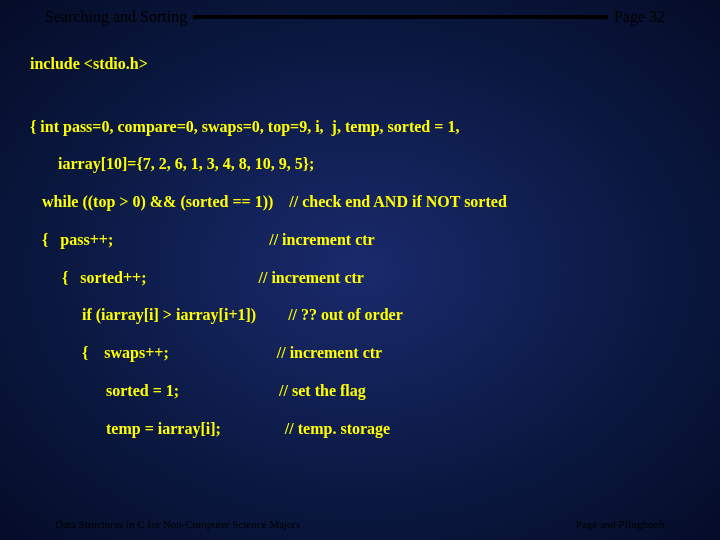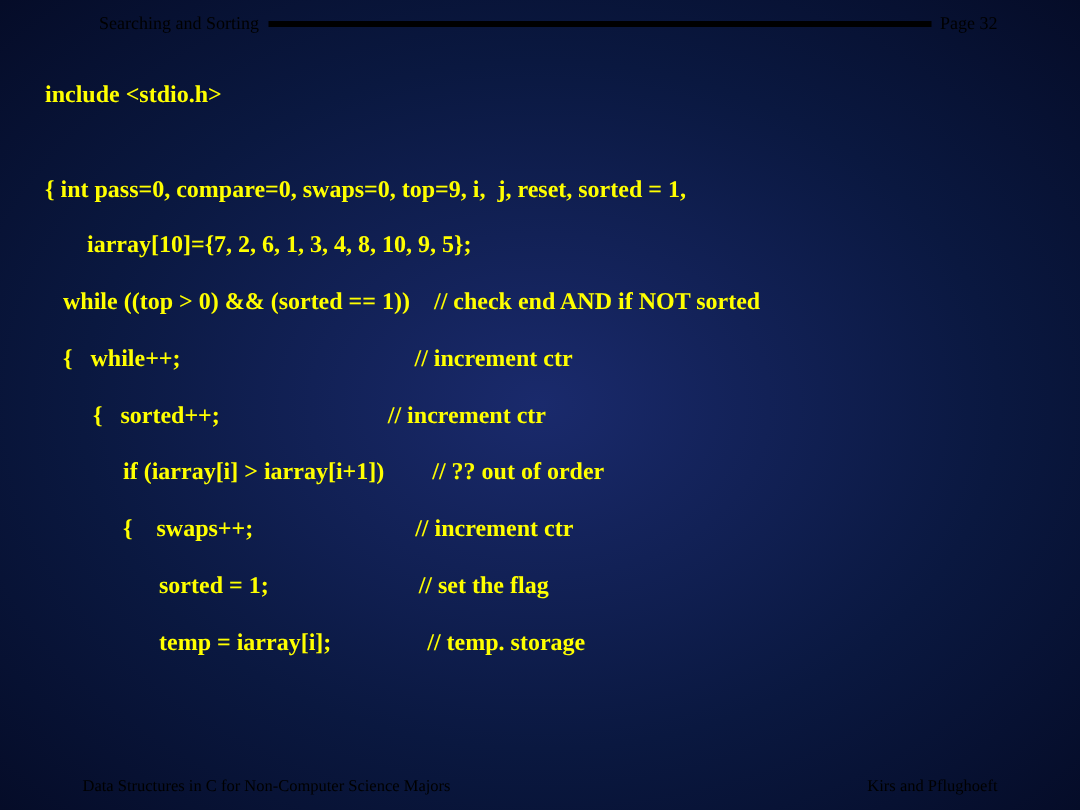--- a/index.html
+++ b/index.html
@@ -6,25 +6,25 @@
   html, body { width: 720px; height: 540px; overflow: hidden; }
   body {
     background: radial-gradient(ellipse at center, #1a2a6c 0%, #0a1840 60%, #050c28 100%);
     font-family: "Times New Roman", Times, serif;
     color: #ffff00;
     position: relative;
   }
   .header {
     position: absolute;
     top: 8px;
-    left: 66px;
+    left: 45px;
     right: 55px;
     display: flex;
     align-items: center;
-    font-size: 12px;
+    font-size: 16px;
     color: #000;
   }
   .header-title { white-space: nowrap; padding-right: 6px; }
   .header-rule { flex: 1; height: 4px; background: #000; }
   .header-page { white-space: nowrap; padding-left: 6px; }
   .content {
     position: absolute;
     top: 36px;
     left: 30px;
     right: 20px;
@@ -50,37 +50,37 @@
 
 <div class="header">
   <span class="header-title">Searching and Sorting</span>
   <div class="header-rule"></div>
   <span class="header-page">Page 32</span>
 </div>
 
 <div class="content">
 <div>include &lt;stdio.h&gt;</div>
 <div style="height:6px"></div>
-<div>{ int pass=0, compare=0, swaps=0, top=9, i,  j, reset, sorted = 1,</div>
+<div>{ int pass=0, compare=0, swaps=0, top=9, i,  j, temp, sorted = 1,</div>
 <div>       iarray[10]={7, 2, 6, 1, 3, 4, 8, 10, 9, 5};</div>
 <div>   while ((top &gt; 0) &amp;&amp; (sorted == 1))    // check end AND if NOT sorted</div>
-<div>   {   while++;                                       // increment ctr</div>
+<div>   {   pass++;                                       // increment ctr</div>
 <div>        {   sorted++;                            // increment ctr</div>
 <div>             if (iarray[i] &gt; iarray[i+1])        // ?? out of order</div>
 <div>             {    swaps++;                           // increment ctr</div>
 <div>                   sorted = 1;                         // set the flag</div>
 <div>                   temp = iarray[i];                // temp. storage</div>
 
 
 
 
 
 
 
 
 
 
 </div>
 
 <div class="footer">
   <span>Data Structures in C for Non-Computer Science Majors</span>
-  <span>Kirs and Pflughoeft</span>
+  <span>Page and Pflughoeft</span>
 </div>
 
 </body></html>

